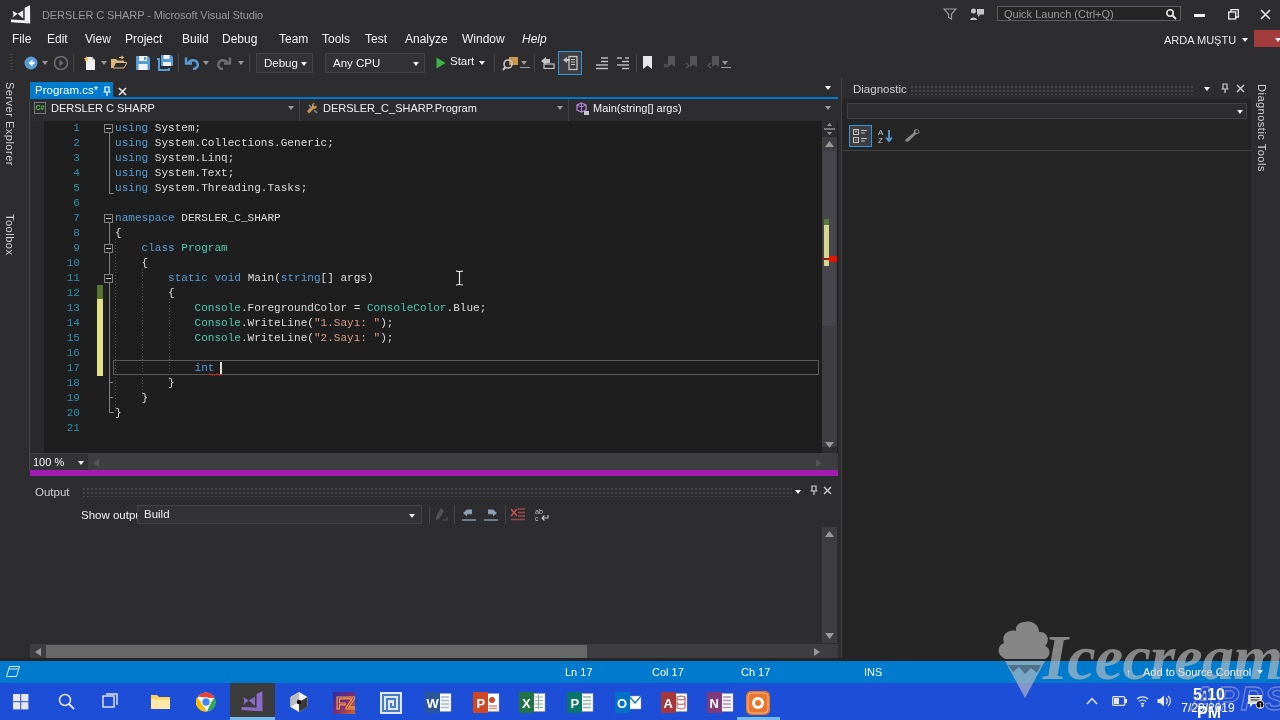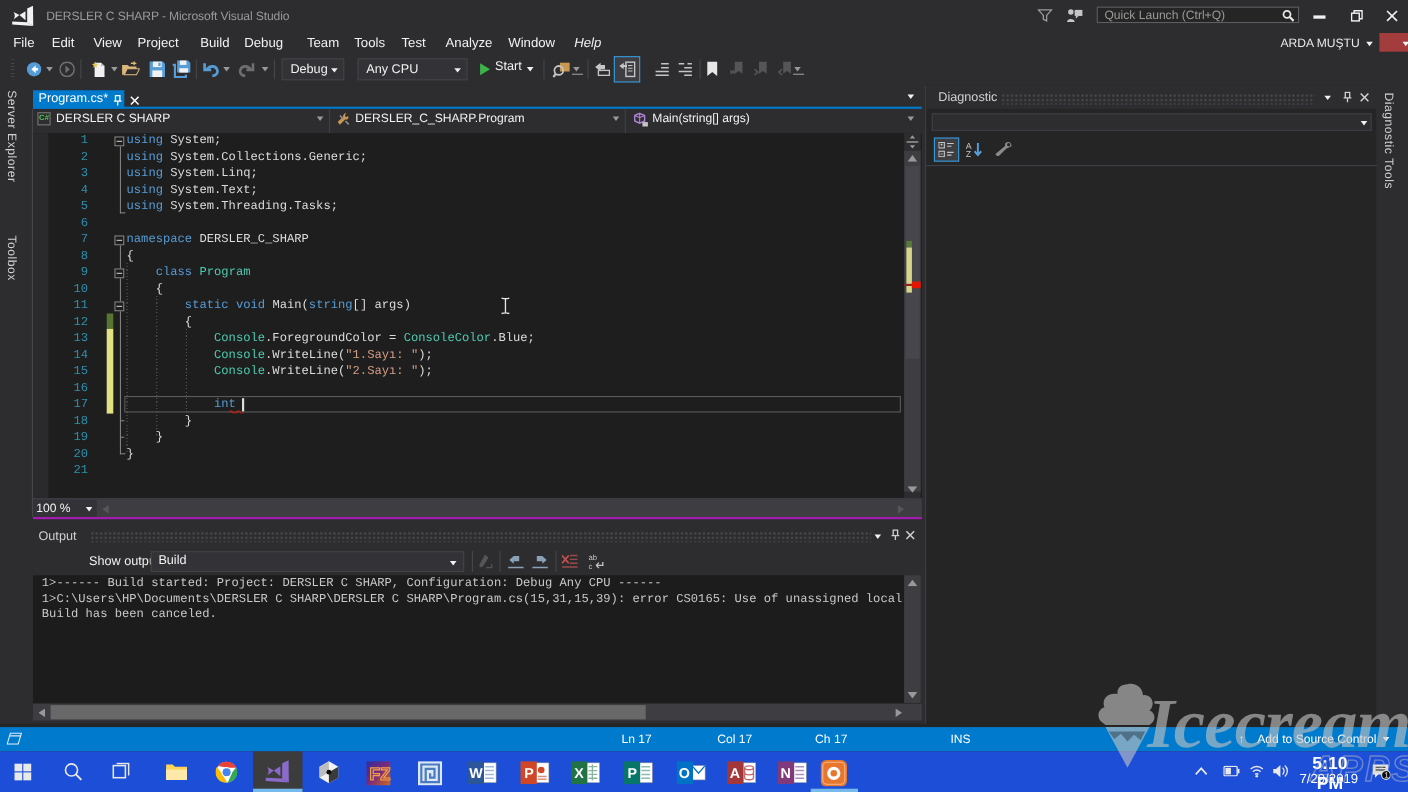--- a/index.html
+++ b/index.html
@@ -355,21 +355,21 @@
   <div class="a caret" style="left:48px;top:7px;"></div>
   <div class="a" style="left:58px;top:0;width:750px;height:17px;background:#3e3e42;"></div>
   <svg class="a" style="left:63px;top:5px;" width="6" height="8" viewBox="0 0 6 8">
       <path d="M6 0 L0 4 L6 8 Z" fill="#55555a"></path>
     </svg>
   <svg class="a" style="left:786px;top:5px;" width="6" height="8" viewBox="0 0 6 8">
       <path d="M0 0 L6 4 L0 8 Z" fill="#55555a"></path>
     </svg>
 </div>
 
-<div class="a" style="left:30px;top:470px;width:808px;height:188px;background:#2d2d30;border-top:2px solid #a21caf;">
+<div class="a" style="left:30px;top:470px;width:808px;height:188px;background:#2d2d30;border-top:6px solid #a21caf;">
 
   <div class="a" style="left:5px;top:10px;font-size:11.5px;color:#d0d0d0;">Output</div>
   <div class="a dots" style="left:52px;top:11px;width:710px;height:10px;"></div>
   <div class="a caret" style="left:765px;top:14px;"></div>
   <svg class="a" style="left:779px;top:9px;" width="10" height="11" viewBox="0 0 10 11">
     <path d="M3 1 L7 1 L7 6 L3 6 Z M5 6 L5 10 M1.5 6 L8.5 6" stroke="#d0d0d0" stroke-width="1.2" fill="none"></path>
   </svg>
   <svg class="a" style="left:793px;top:10px;" width="9" height="9" viewBox="0 0 9 9">
     <path d="M1 1 L8 8 M8 1 L1 8" stroke="#d0d0d0" stroke-width="1.4"></path>
   </svg>
@@ -398,25 +398,20 @@
   <svg class="a" style="left:480px;top:31px;" width="16" height="15" viewBox="0 0 16 15">
     <path d="M8 2 L15 2 M8 5.5 L15 5.5 M8 9 L15 9 M1 12.5 L15 12.5" stroke="#9a4a4a" stroke-width="1.3"></path>
     <path d="M1 2 L7 9 M7 2 L1 9" stroke="#c75050" stroke-width="1.6"></path>
   </svg>
   <svg class="a" style="left:505px;top:31px;" width="17" height="15" viewBox="0 0 17 15">
     <text x="0" y="6.5" font-size="7" fill="#c5c5c5" font-family="Liberation Sans">ab</text>
     <text x="0" y="14" font-size="7" fill="#c5c5c5" font-family="Liberation Sans">c</text>
     <path d="M13 8 L13 11 L7 11 M7 11 L9.5 8.5 M7 11 L9.5 13.5" stroke="#c5c5c5" stroke-width="1.2" fill="none"></path>
   </svg>
 
-  <div class="a mono" style="left:0;top:51px;width:792px;height:116px;background:#1c1c1c;overflow:hidden;">
-    <pre class="a" style="left:8px;top:1px;font-size:11.05px;line-height:14px;color:#c8c8c8;font-family:inherit;">1&gt;------ Build started: Project: DERSLER C SHARP, Configuration: Debug Any CPU ------
-1&gt;C:\Users\HP\Documents\DERSLER C SHARP\DERSLER C SHARP\Program.cs(15,31,15,39): error CS0165: Use of unassigned local
-Build has been canceled.</pre>
-  </div>
 
   <div class="a" style="left:792px;top:51px;width:15px;height:116px;background:#3e3e42;">
     <svg class="a" style="left:3px;top:4px;" width="9" height="6" viewBox="0 0 9 6">
         <path d="M4.5 0 L9 6 L0 6 Z" fill="#999"></path>
       </svg>
     <svg class="a" style="left:3px;top:106px;" width="9" height="6" viewBox="0 0 9 6">
         <path d="M4.5 6 L9 0 L0 0 Z" fill="#999"></path>
       </svg>
   </div>
 

